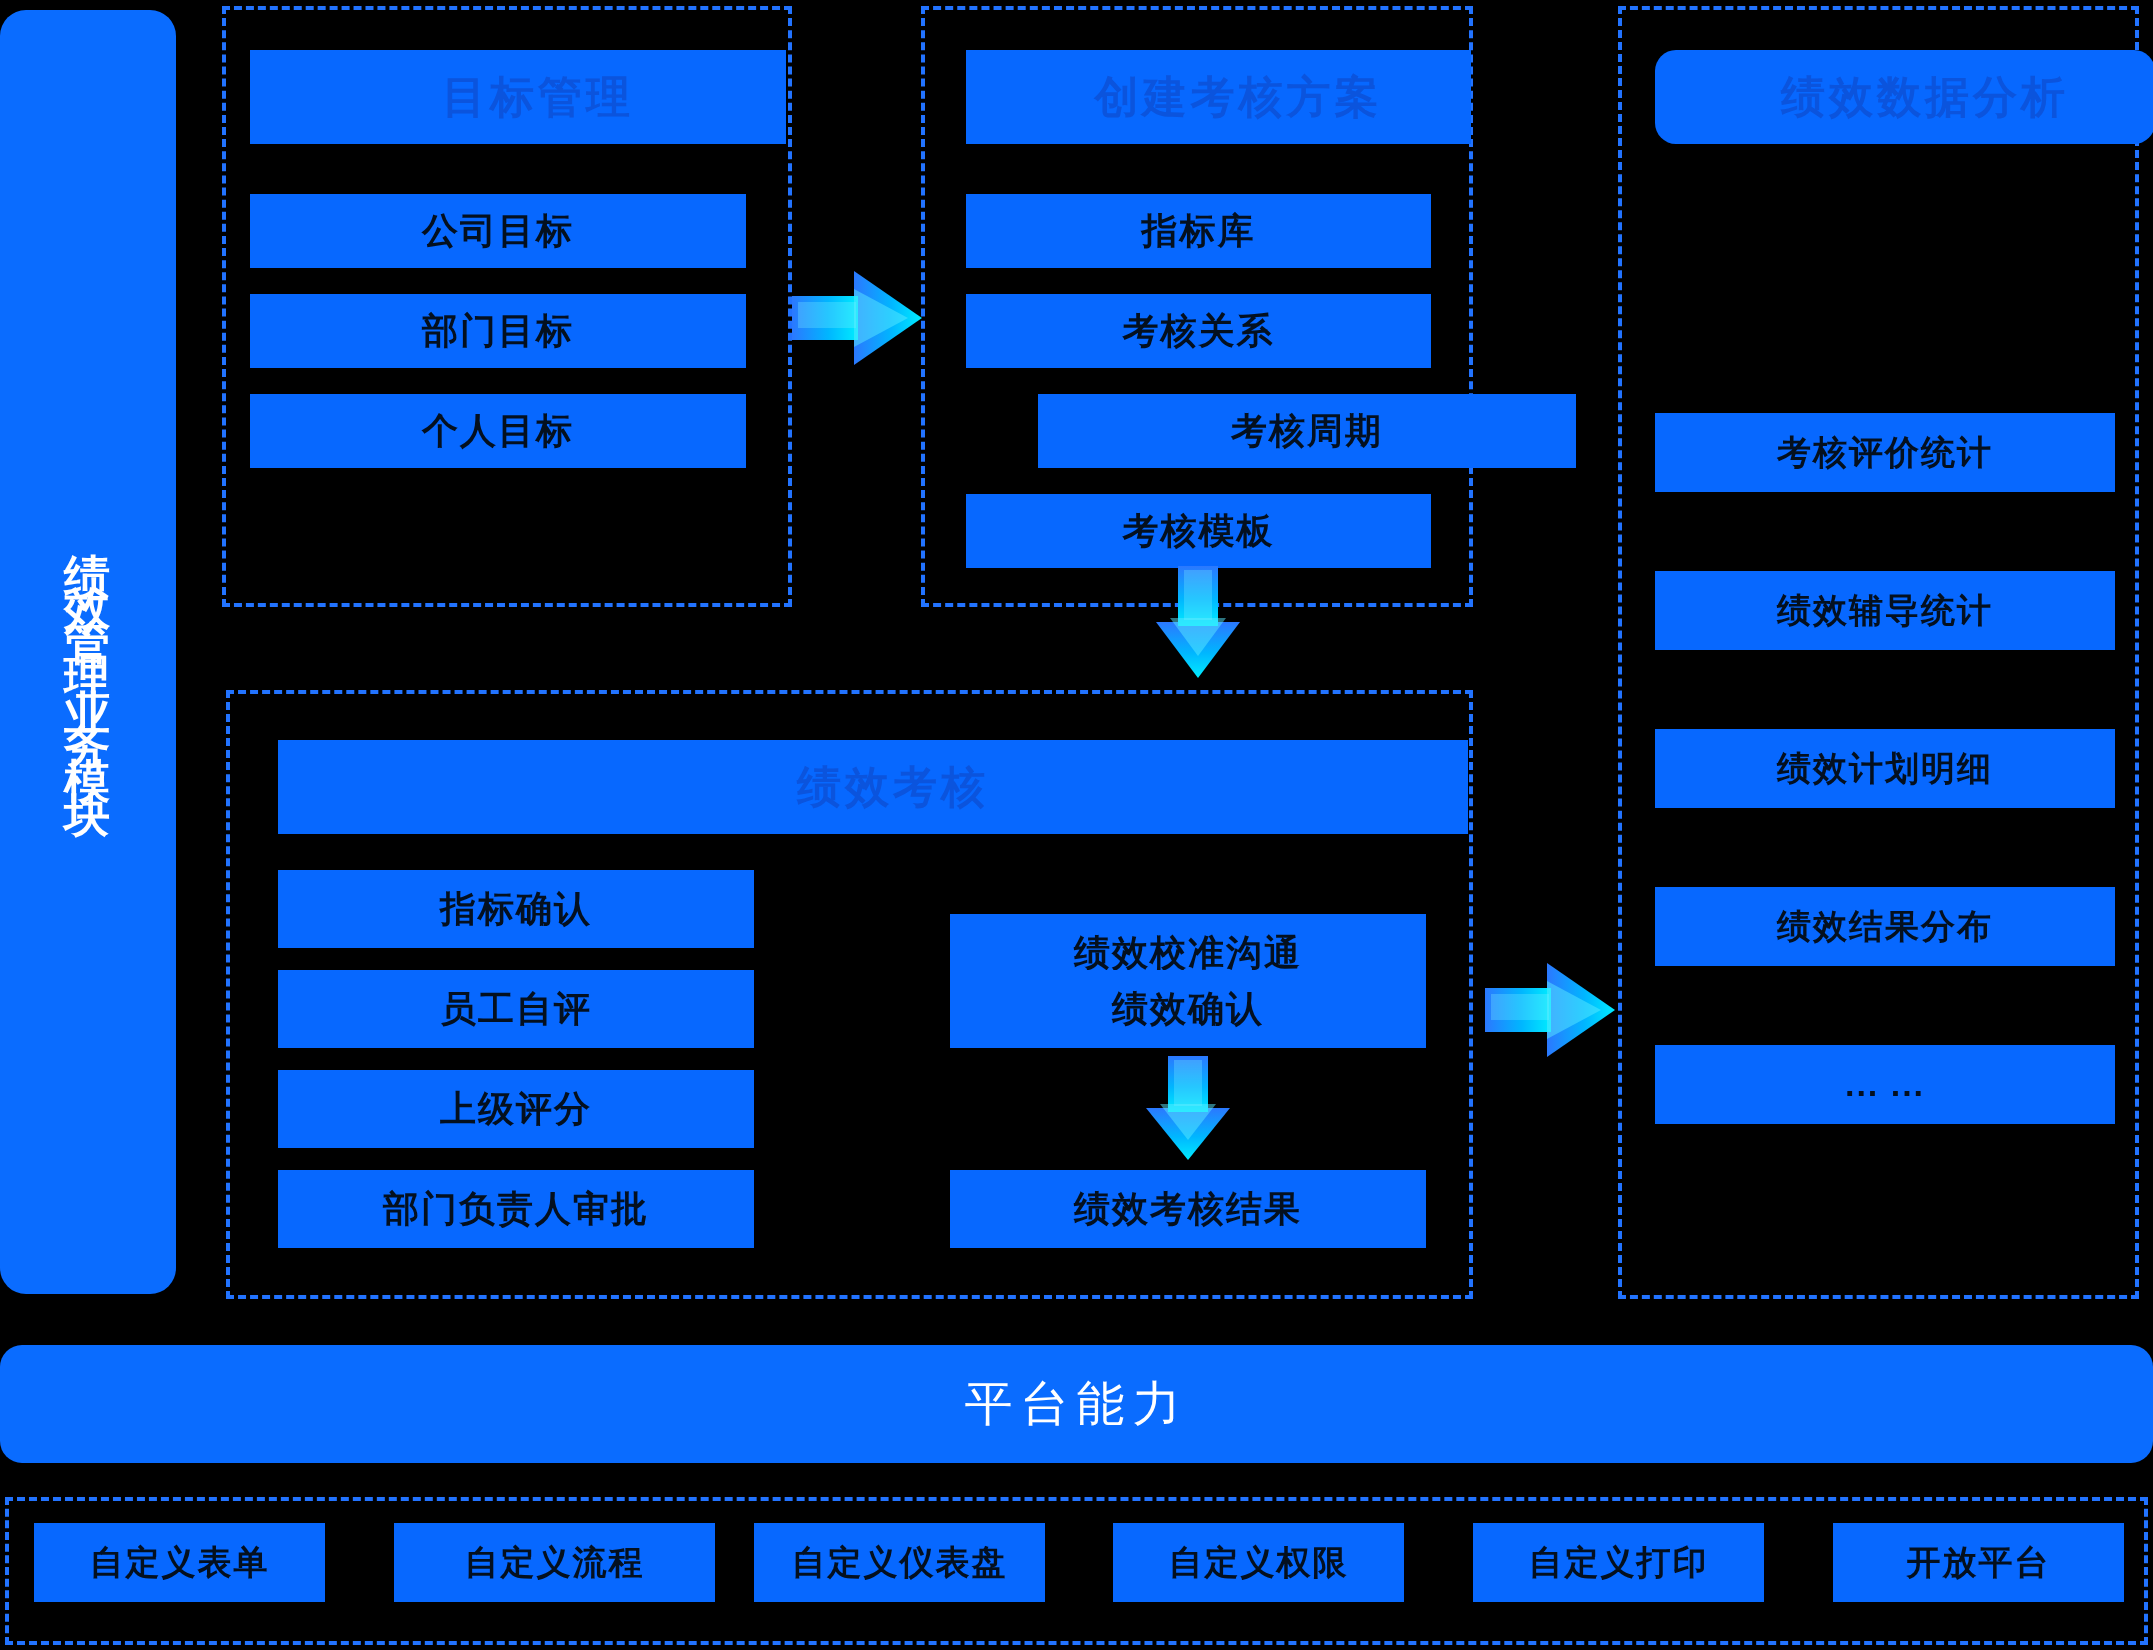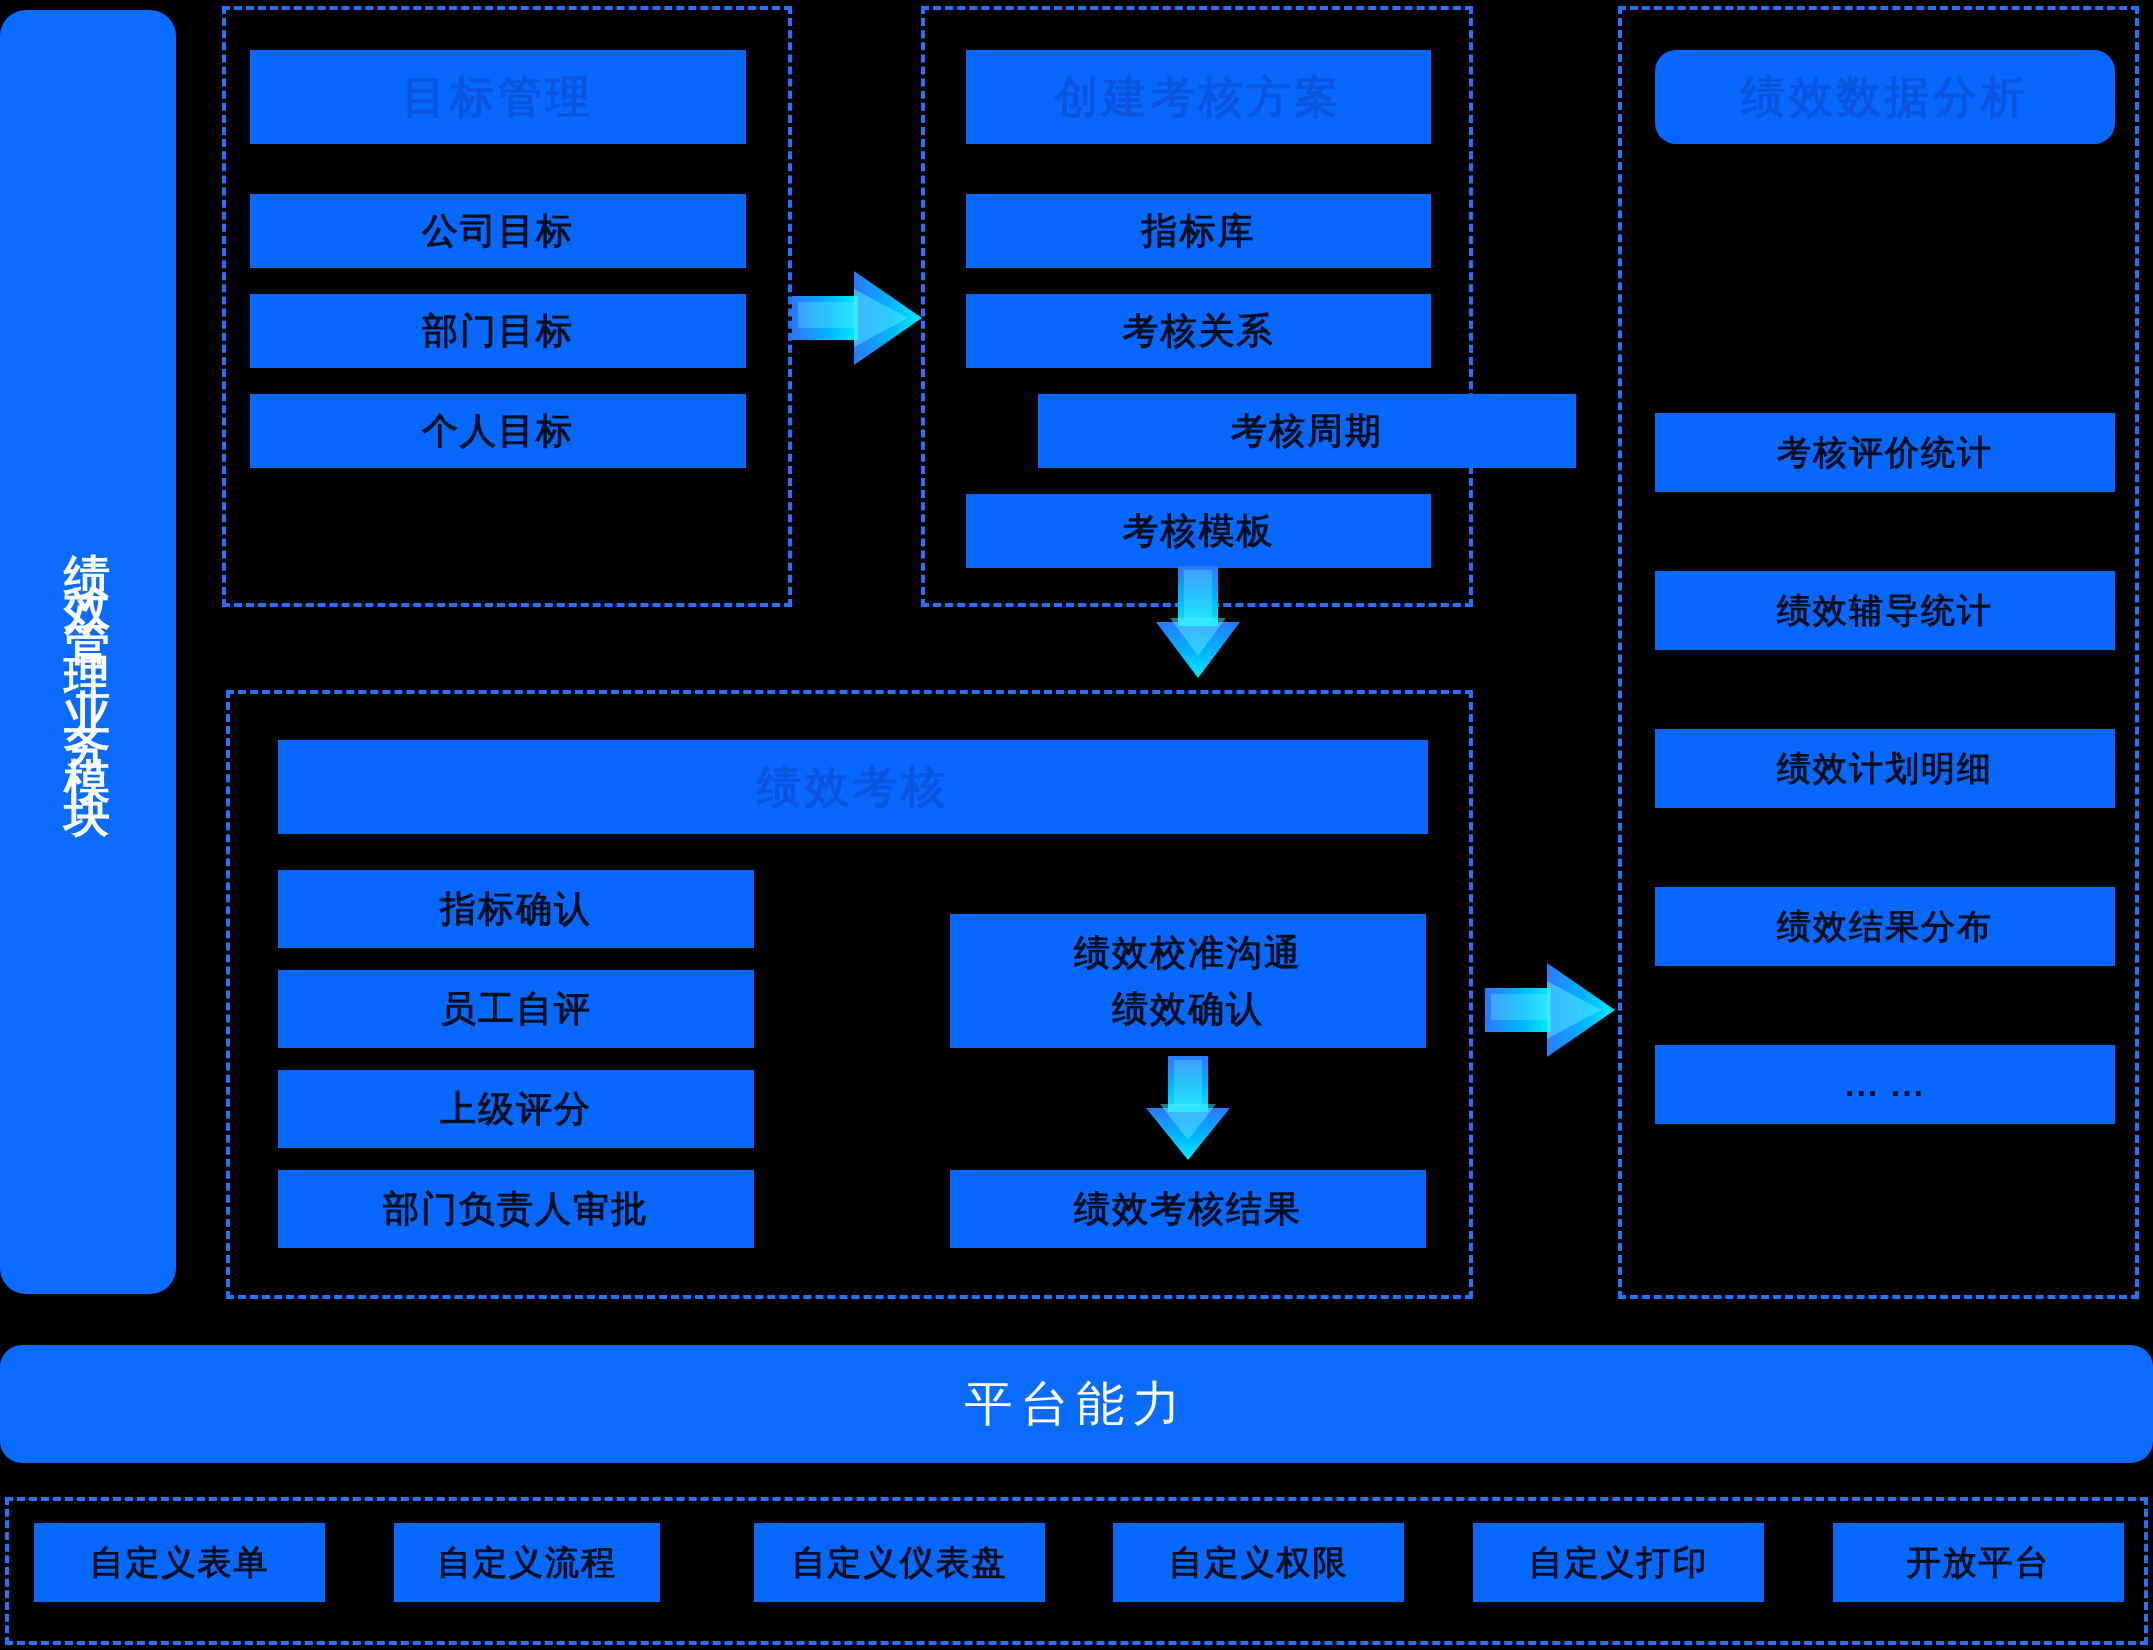--- a/index.html
+++ b/index.html
@@ -9,21 +9,21 @@
   }
   html,body{margin:0;padding:0;background:var(--background,#000);}
   .canvas{
     position:relative;width:2153px;height:1650px;background:var(--background,#000);
     font-family:"Liberation Sans", sans-serif;overflow:hidden;
   }
   .dashed{position:absolute;border:4px dashed var(--dash-blue,#2273ff);box-sizing:border-box;}
   .hbox{
     position:absolute;background:var(--box-blue,#0768ff);
     display:flex;align-items:center;justify-content:center;
-    color:var(--header-text-blue,#0b54dd);font-size:44px;font-weight:700;letter-spacing:4px;
+    color:var(--header-text-blue,#0b54dd);font-size:44px;font-weight:700;letter-spacing:4px;padding-left:40px;
   }
   .ibox{
     position:absolute;background:var(--box-blue,#0768ff);
     display:flex;align-items:center;justify-content:center;
     color:var(--item-text-dark,#04101f);font-size:36px;font-weight:600;letter-spacing:2px;
   }
   .ibox.small{font-size:34px;}
   .sidebar{
     position:absolute;left:0;top:10px;width:176px;height:1284px;
     background:var(--bar-blue,#0a6cff);border-radius:26px;
@@ -137,19 +137,19 @@
   <div class="ibox small" style="left:1655px;top:729px;width:460px;height:79px;">绩效计划明细</div>
   <div class="ibox small" style="left:1655px;top:887px;width:460px;height:79px;">绩效结果分布</div>
   <div class="ibox small" style="left:1655px;top:1045px;width:460px;height:79px;">... ...</div>
 
   <div class="platform-bar">
     <span>平台能力</span>
   </div>
 
   <div class="dashed" style="left:5px;top:1497px;width:2143px;height:148px;"></div>
   <div class="ibox small" style="left:34px;top:1523px;width:291px;height:79px;">自定义表单</div>
-  <div class="ibox small" style="left:394px;top:1523px;width:266px;height:79px;">自定义流程</div>
+  <div class="ibox small" style="left:394px;top:1523px;width:321px;height:79px;">自定义流程</div>
   <div class="ibox small" style="left:754px;top:1523px;width:291px;height:79px;">自定义仪表盘</div>
   <div class="ibox small" style="left:1113px;top:1523px;width:291px;height:79px;">自定义权限</div>
   <div class="ibox small" style="left:1473px;top:1523px;width:291px;height:79px;">自定义打印</div>
   <div class="ibox small" style="left:1833px;top:1523px;width:291px;height:79px;">开放平台</div>
 
 </div>
 
 </body></html>

